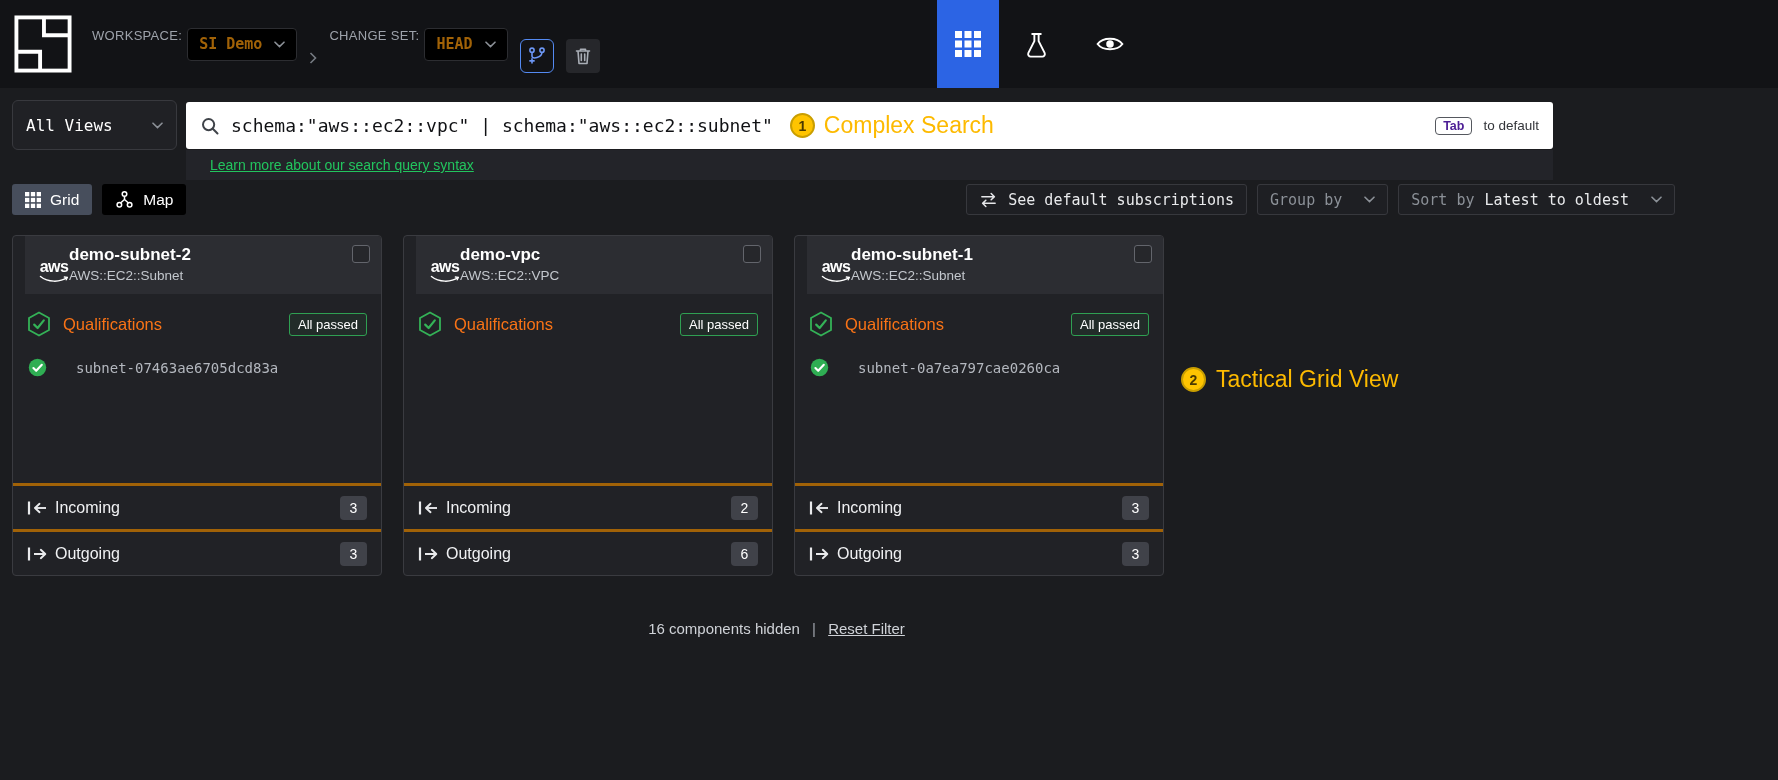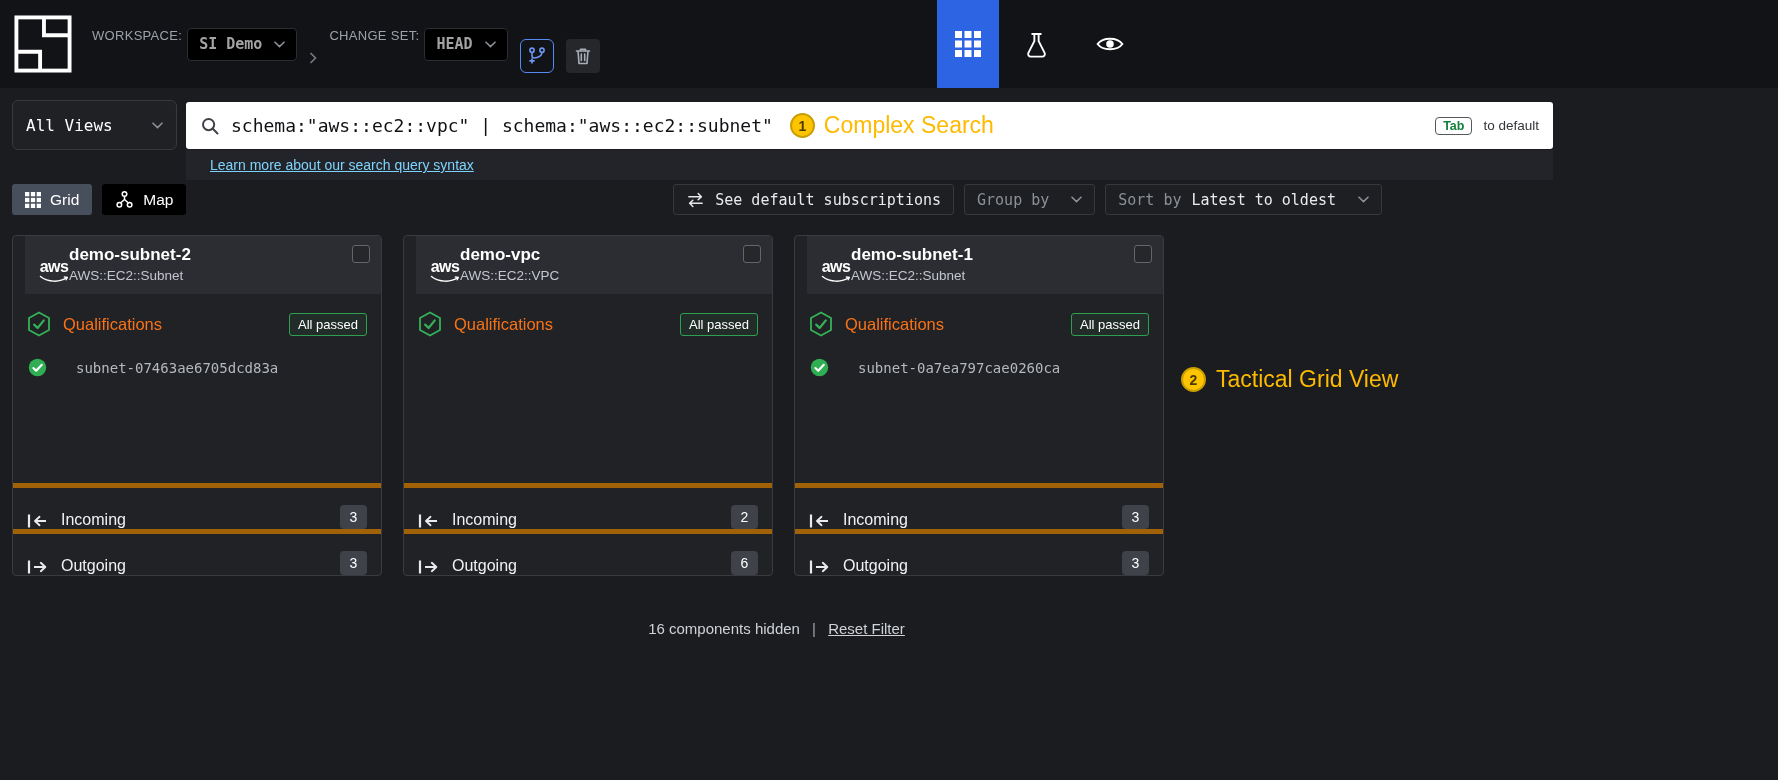--- a/index.html
+++ b/index.html
@@ -10,47 +10,47 @@
   }
   .mono { font-family:"DejaVu Sans Mono", monospace; }
   [data-interactable="true"] { cursor:pointer; }
   button { background:none; border:none; color:inherit; font:inherit; }
 
   
   .header { position:relative; height:88px; background:#121316; display:flex; align-items:center; padding:0 14px; gap:12px; }
   .logo { width:58px; height:58px; flex:0 0 auto; margin-right:8px; }
   .fgroup { display:flex; gap:5px; }
   .flabel { font-size:13px; color:#9da2aa; letter-spacing:.3px; }
-  .pill { display:flex; align-items:center; gap:12px; background:#000; border:1px solid #2c2d31; border-radius:4px; height:33px; padding:0 11px; color:#a3a3a3; font-size:15px; font-weight:bold; }
+  .pill { display:flex; align-items:center; gap:12px; background:#000; border:1px solid #2c2d31; border-radius:4px; height:33px; padding:0 11px; color:#a16207; font-size:15px; font-weight:bold; }
   .chev { color:#8b9097; flex:0 0 auto; }
   .sep { margin-top:28px; }
   .icon-btn { width:34px; height:34px; border-radius:6px; display:flex; align-items:center; justify-content:center; margin-top:24px; flex:0 0 auto; }
   .branch-btn { border:1.5px solid #548af2; }
   .trash-btn { background:#26272b; border-radius:4px; }
   .header-modes { position:absolute; left:937px; top:0; height:88px; display:flex; align-items:center; }
   .mode-active { width:62px; height:88px; background:#2c64e4; display:flex; align-items:center; justify-content:center; }
   .mode-btn { width:74px; height:88px; display:flex; align-items:center; justify-content:center; }
 
   
   .search-row { display:flex; align-items:center; margin:12px 0 0 12px; width:1541px; gap:9px; }
   .views { width:165px; height:50px; background:#202125; border:1px solid #38393e; border-radius:6px; display:flex; align-items:center; padding:0 13px; gap:10px; color:#fff; font-size:16px; }
   .views .chev { margin-left:auto; }
   .searchbar { flex:1; height:47px; background:#fff; border-radius:3px; display:flex; align-items:center; padding:0 14px; gap:11px; margin-top:1px; }
   .query { font-size:18px; color:#101114; white-space:nowrap; }
   .ann { display:flex; align-items:center; gap:9px; margin-left:6px; }
   .ann-num { width:25px; height:25px; border-radius:50%; background:#ffc400; border:2px solid #c99e00; color:#4a3900; font-weight:bold; font-size:14px; display:flex; align-items:center; justify-content:center; flex:0 0 auto; }
   .ann-label { color:#fdba00; font-size:23px; white-space:nowrap; }
   .sb-spacer { flex:1; }
-  .tab-key { border:1.3px solid #55585e; border-radius:4px; padding:1px 7px; font-size:12.5px; color:#15803d; font-weight:bold; }
+  .tab-key { border:1.3px solid #55585e; border-radius:4px; padding:1px 7px; font-size:12.5px; color:#4c1d95; font-weight:bold; }
   .tab-hint { font-size:13.5px; color:#33353a; }
   .suggest { margin-left:186px; width:1367px; height:30px; background:#232429; display:flex; align-items:center; padding:0 24px; }
-  .suggest a { color:#7dd3fc; font-size:14px; text-decoration:underline; }
+  .suggest a { color:#22c55e; font-size:14px; text-decoration:underline; }
 
   
-  .toolbar { display:flex; align-items:flex-start; margin:4px 0 0 12px; width:1370px; gap:10px; }
+  .toolbar { display:flex; align-items:flex-start; margin:4px 0 0 12px; width:1663px; gap:10px; }
   .gridbtn { display:flex; align-items:center; gap:9px; background:#474e5c; color:#fff; border-radius:3px; height:31px; padding:0 13px; font-size:15.5px; }
   .mapbtn { display:flex; align-items:center; gap:9px; background:#000000; color:#fff; border-radius:3px; height:31px; padding:0 13px; font-size:15.5px; }
   .tspacer { flex:1; }
   .tool-box { display:flex; align-items:center; gap:10px; height:31px; border:1px solid #37383d; border-radius:3px; padding:0 12px; background:#1e1f23; font-size:15px; color:#e9eaec; }
   .muted { color:#8b9097; }
   .tool-box .chev { margin-left:12px; }
 
   
   .cards { display:flex; gap:21px; margin:20px 0 0 12px; }
   .card { width:370px; height:341px; background:#212226; border:1px solid #3a3b40; border-radius:4px; display:flex; flex-direction:column; overflow:hidden; }
@@ -59,21 +59,21 @@
   .aws-text { font-weight:bold; font-size:16px; letter-spacing:-.5px; color:#fff; }
   .title-name { font-size:17px; font-weight:bold; color:#fff; }
   .title-type { font-size:13.5px; color:#c3c7cd; margin-top:3px; }
   .checkbox { position:absolute; top:9px; right:11px; width:18px; height:18px; border:1.5px solid #63656c; border-radius:3px; background:#26272b; }
   .qual-row { display:flex; align-items:center; gap:12px; padding:17px 14px 8px; }
   .qual-label { font-size:16.5px; color:#f97316; }
   .badge { margin-left:auto; border:1px solid #2fa052; border-radius:3px; padding:3px 8px; font-size:13px; color:#fff; background:rgba(47,160,82,.09); }
   .res-row { display:flex; align-items:center; gap:29px; padding:13px 15px; }
   .res-id { font-size:14px; color:#b4b8bf; }
   .card-spacer { flex:1; }
-  .conn { display:flex; align-items:flex-end; gap:13px; height:46px; padding:0 14px; border-top:5px solid #a16207; }
+  .conn { display:flex; align-items:center; gap:7px; height:46px; padding:0 14px; border-top:3px solid #a16207; }
   .conn-label { font-size:16px; color:#f0f1f3; }
   .count { margin-left:auto; min-width:27px; height:24px; background:#404249; border-radius:4px; display:flex; align-items:center; justify-content:center; font-size:14px; color:#fff; padding:0 6px; }
 
   
   .ann2 { position:absolute; left:1181px; top:366px; display:flex; align-items:center; gap:10px; }
   .footer { width:1553px; margin-top:44px; text-align:center; font-size:15px; color:#cfd2d7; }
   .footer .fsep { margin:0 8px; color:#9da2aa; }
   .footer a { color:#cfd2d7; text-decoration:underline; }
 </style>
 </head>

